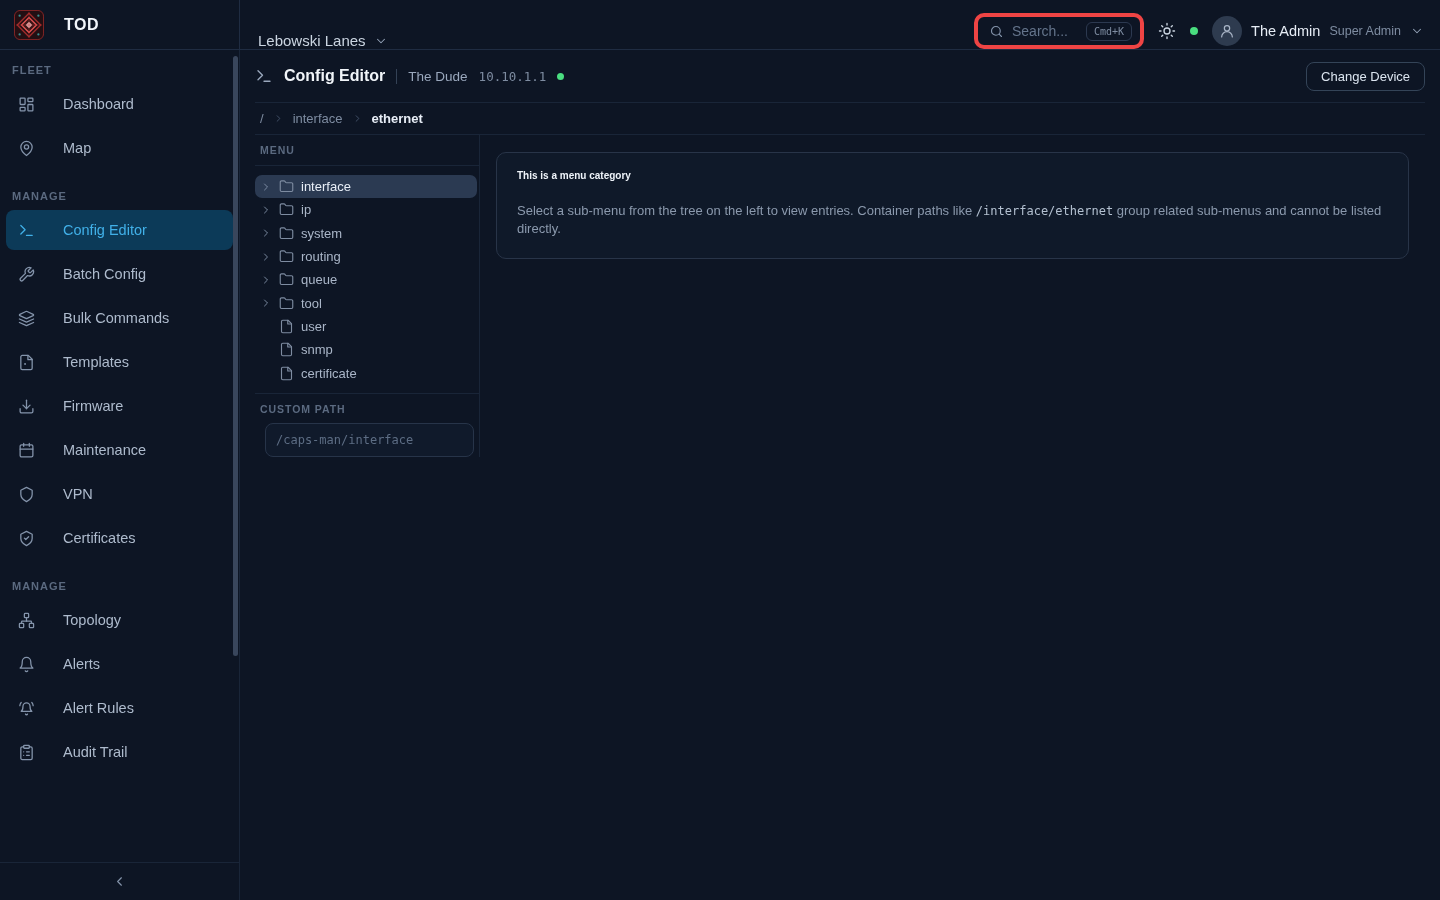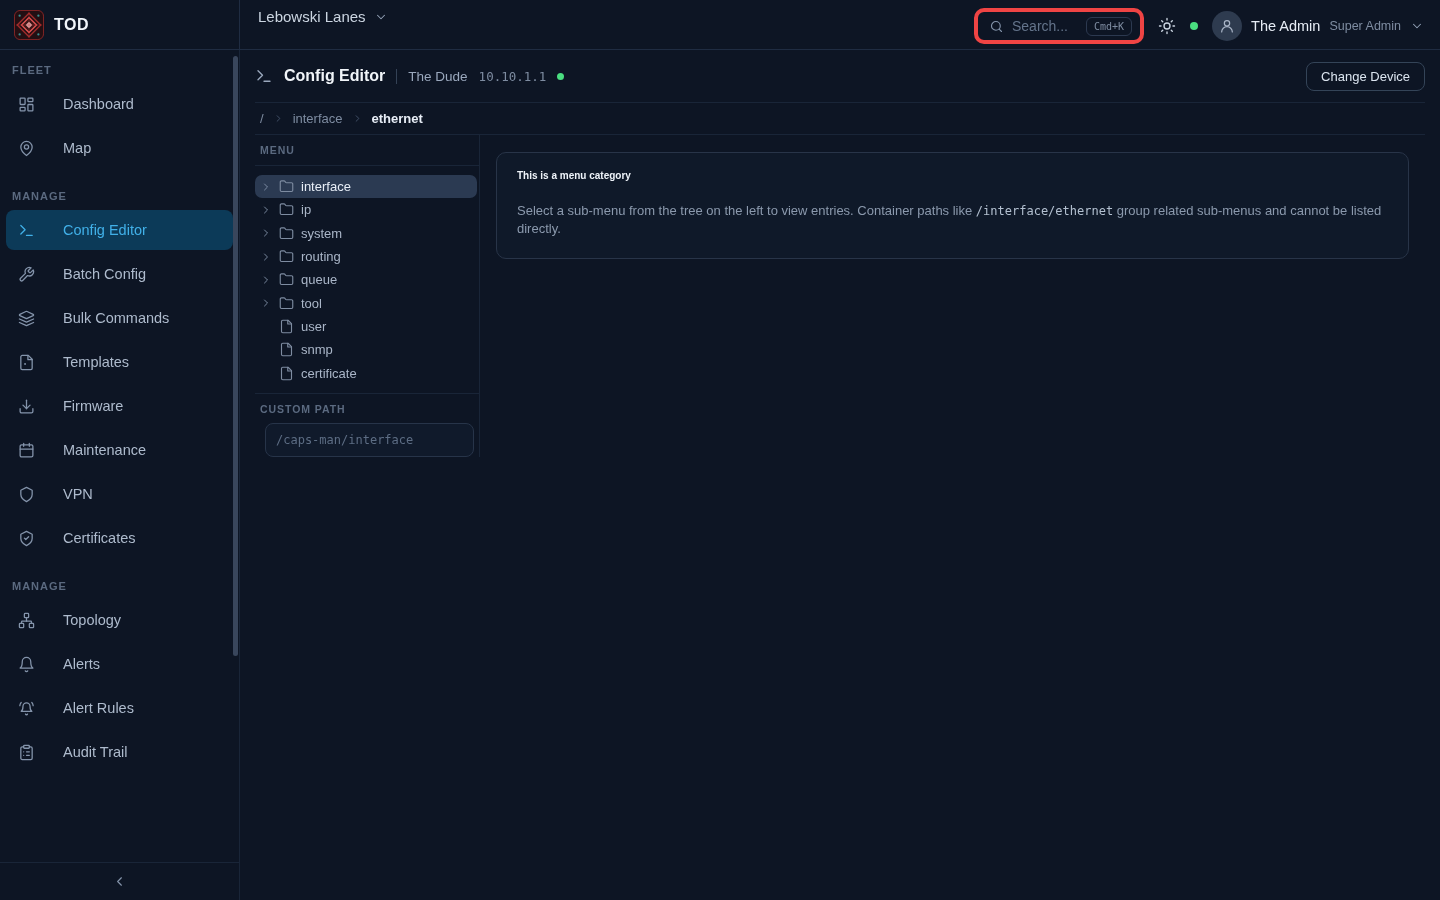--- a/index.html
+++ b/index.html
@@ -8,23 +8,23 @@
     --accent:#41b0e8; --accent-bg:#0c3a58; --green:#4ade80; --row-active:#2b3a52;
   }
   *{box-sizing:border-box;margin:0;padding:0;}
   html,body{width:1440px;height:900px;overflow:hidden;}
   body{background:var(--bg);color:var(--txt);font-family:"Liberation Sans","DejaVu Sans",sans-serif;font-size:14px;}
   svg{display:block;}
   .ic{stroke:currentColor;fill:none;stroke-width:1.8;stroke-linecap:round;stroke-linejoin:round;}
 
   
   .topbar{height:50px;display:flex;border-bottom:1px solid var(--line);background:var(--bg);}
-  .brand{width:240px;flex:0 0 auto;display:flex;align-items:center;gap:10px;padding:0 14px;border-right:1px solid var(--line);}
+  .brand{width:240px;flex:0 0 auto;display:flex;align-items:center;gap:20px;padding:0 14px;border-right:1px solid var(--line);}
   .brand-name{font-weight:700;font-size:16px;letter-spacing:.03em;color:#f2f6fb;}
-  .topbar-rest{flex:1;display:flex;align-items:flex-start;justify-content:space-between;padding:8px 16px 0 18px;}
+  .topbar-rest{flex:1;display:flex;align-items:flex-end;justify-content:space-between;padding:8px 16px 0 18px;}
   .org-switcher{display:flex;align-items:center;gap:8px;background:none;border:none;color:#cbd5e1;font-size:15px;cursor:pointer;font-family:inherit;}
   .org-switcher .chev{color:#94a3b8;}
   .topbar-right{display:flex;align-items:center;gap:14px;}
   .searchbox{display:flex;align-items:center;gap:8px;height:36px;padding:0 8px 0 11px;border:4px solid #ef4444;border-radius:10px;color:#8494ab;margin-left:28px;}
   .searchbox input{background:transparent;border:none;outline:none;width:66px;color:#c6d2e2;font-size:14px;font-family:inherit;}
   .searchbox input::placeholder{color:#64748b;}
   .kbd{font-family:"DejaVu Sans Mono",monospace;font-size:10px;color:#7e8ca1;border:1px solid #2c3950;border-radius:6px;padding:3px 7px;}
   .icon-btn{background:none;border:none;color:#cbd5e1;cursor:pointer;display:flex;align-items:center;}
   .dot{border-radius:50%;background:var(--green);display:inline-block;}
   .dot-8{width:8px;height:8px;}

